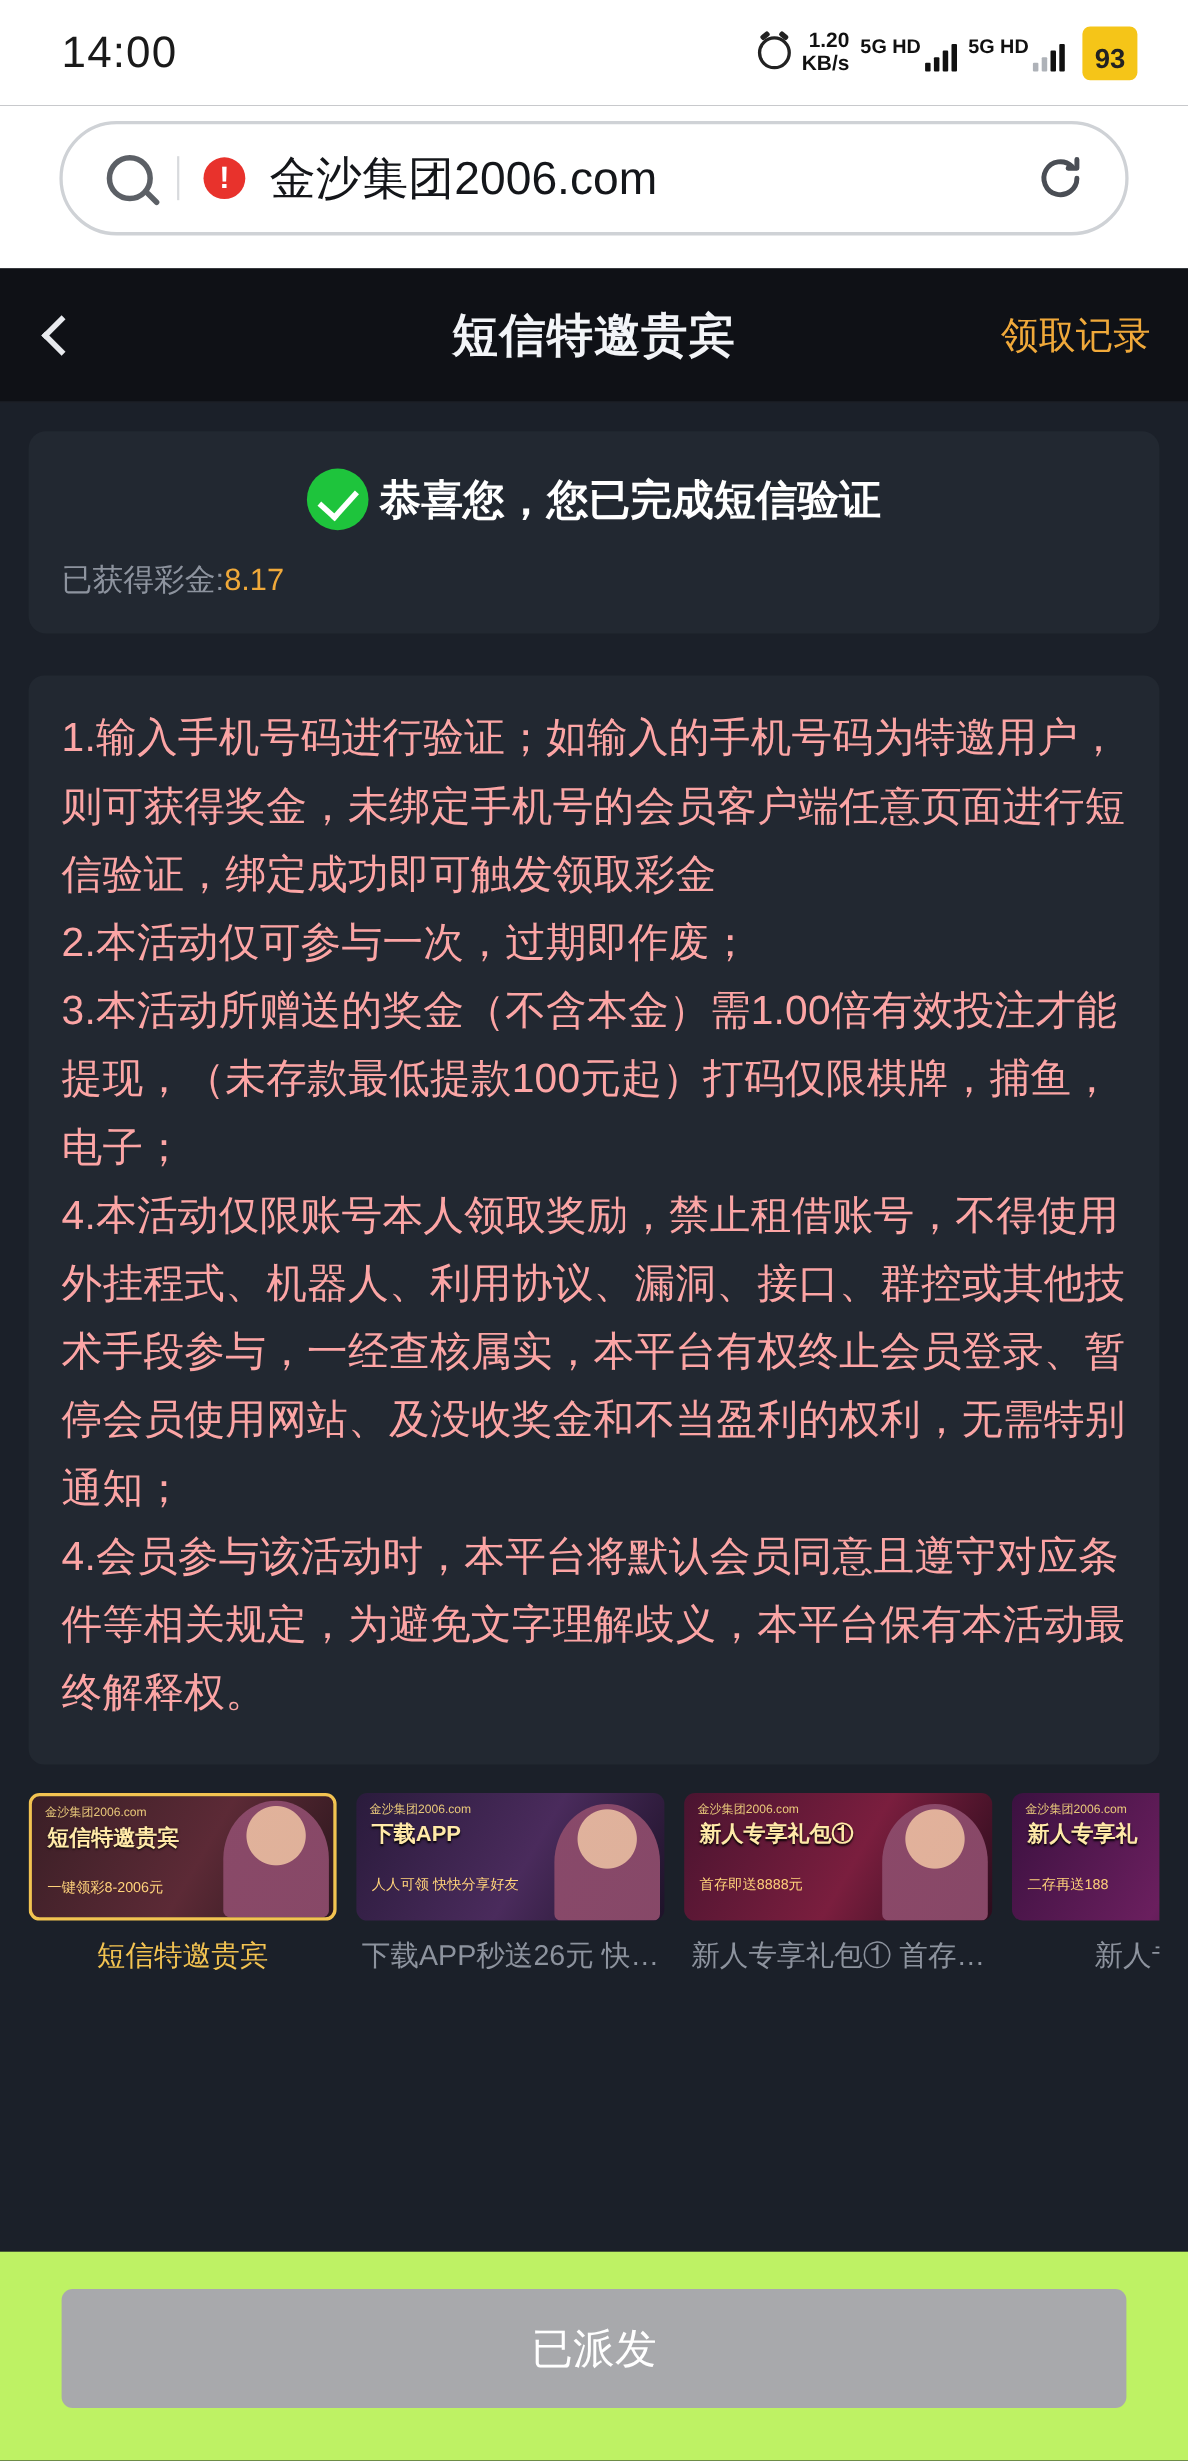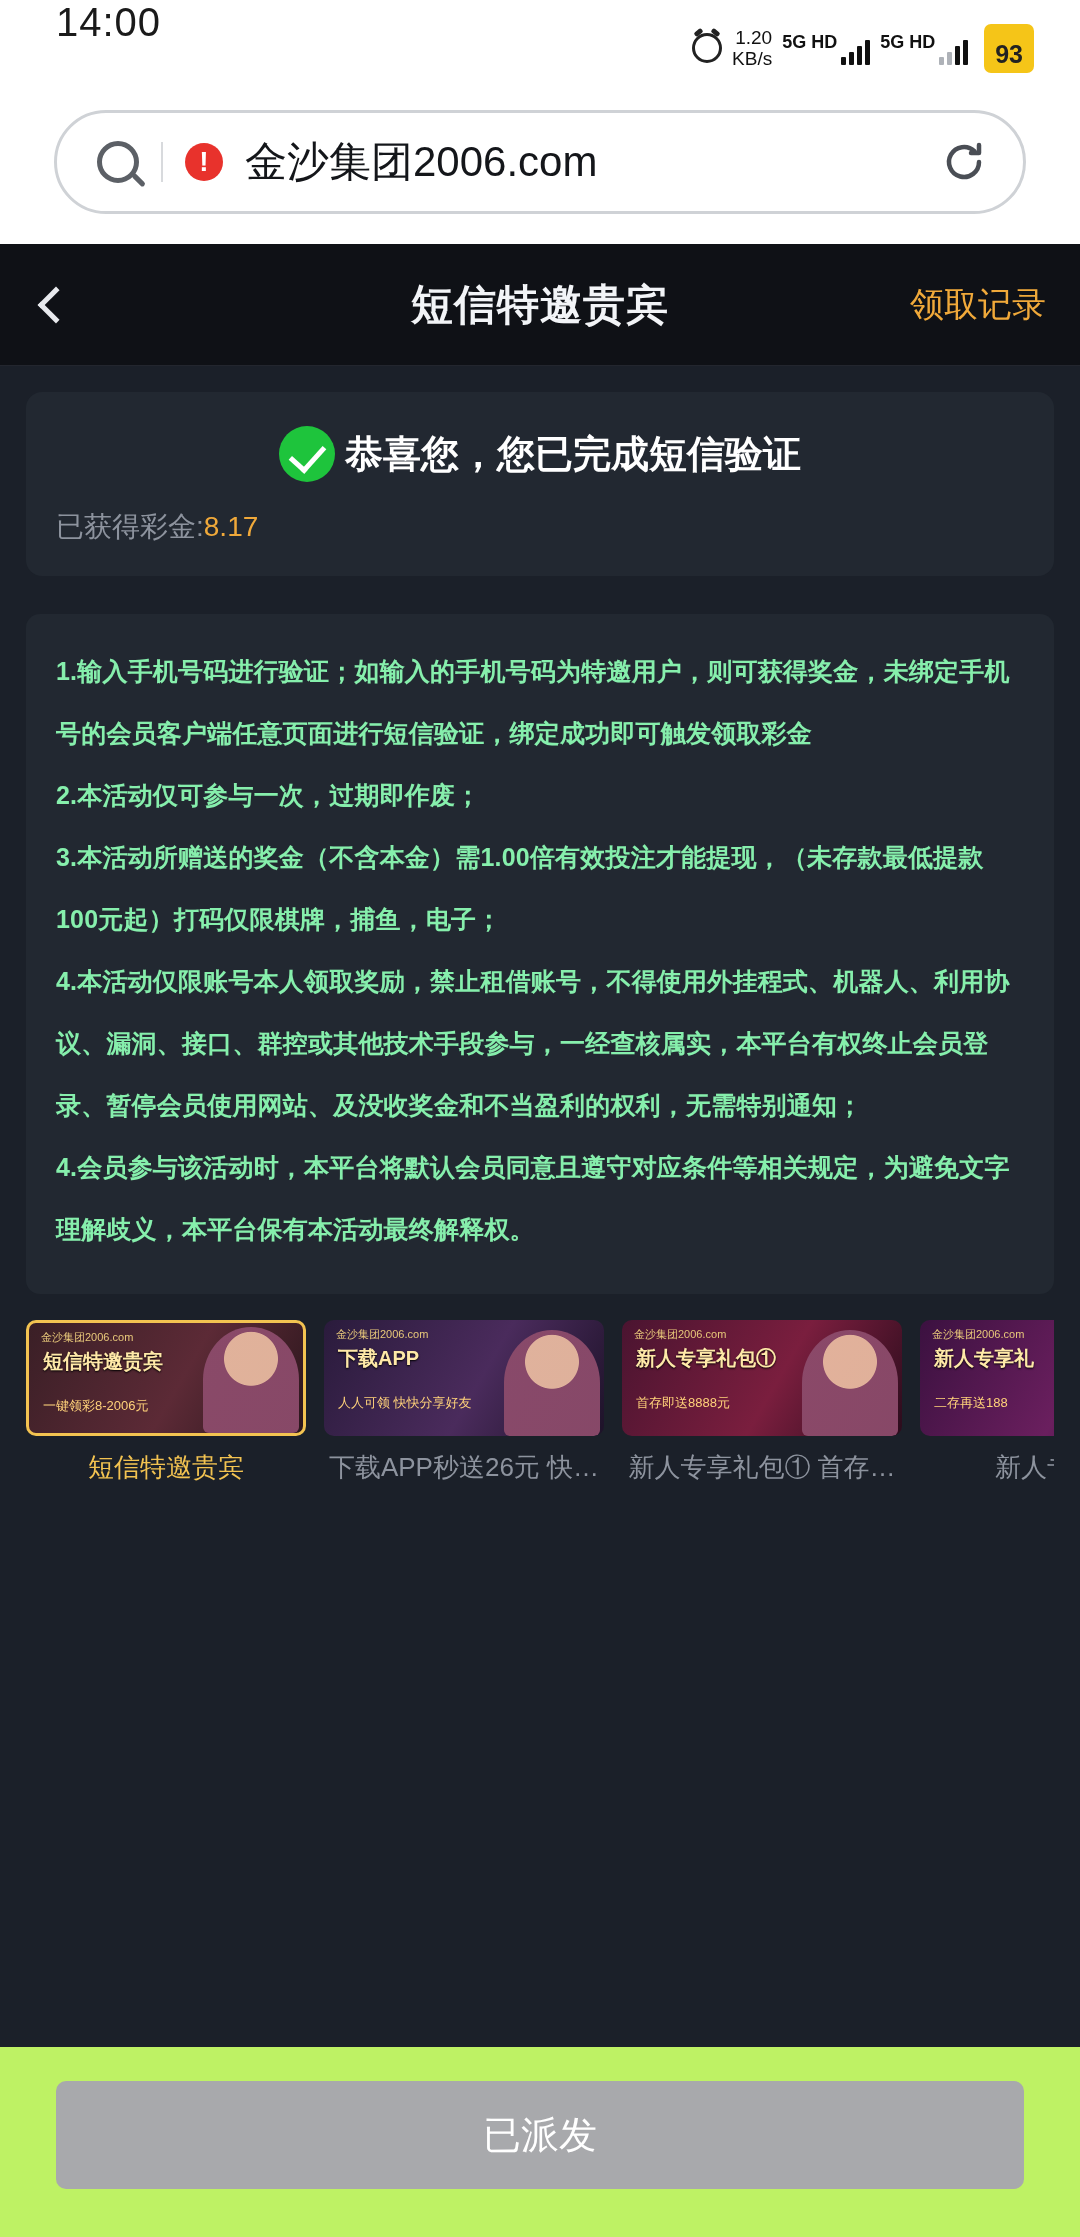--- a/index.html
+++ b/index.html
@@ -17,20 +17,21 @@
     background: #1b2029;
     display: flex;
     flex-direction: column;
   }
 
   
   .statusbar {
     height: 96px;
     background: #ffffff;
     display: flex;
+    align-items: center;
     justify-content: space-between;
     padding: 0 46px 0 56px;
     flex: none;
   }
   .status-time {
     font-size: 40px;
     color: #1a1a1a;
     letter-spacing: 1px;
   }
   .status-right {
@@ -52,21 +53,21 @@
     top: -6px;
     border-radius: 2px;
   }
   .alarm-icon::before { left: -1px; transform: rotate(-40deg); }
   .alarm-icon::after  { right: -1px; transform: rotate(40deg); }
   .netspeed {
     font-size: 19px;
     line-height: 21px;
     color: #111;
     text-align: right;
-    font-weight: normal;
+    font-weight: bold;
   }
   .net-grp { display: flex; align-items: flex-end; gap: 4px; }
   .net-label { font-size: 18px; font-weight: bold; color: #111; margin-bottom: 12px;}
   .bars {
     display: flex;
     align-items: flex-end;
     gap: 3px;
     height: 28px;
   }
   .bars i { width: 5px; background: #111; display: block; border-radius: 1px; }
@@ -262,25 +263,24 @@
     border-right: 34px solid #1b2029;
   }
 
   .rules {
     background: #222831;
     border-radius: 14px;
     padding: 26px 30px 34px 30px;
     flex: none;
   }
   .rules p {
-    font-size: 25px;
+    font-size: 37px;
     line-height: 62px;
-    color: #86efac;
+    color: #fca5a5;
     letter-spacing: 0.2px;
-    font-weight: bold;
   }
 
   
   .promos {
     display: flex;
     gap: 18px;
     margin-top: 26px;
     flex: none;
     overflow: hidden;
   }

